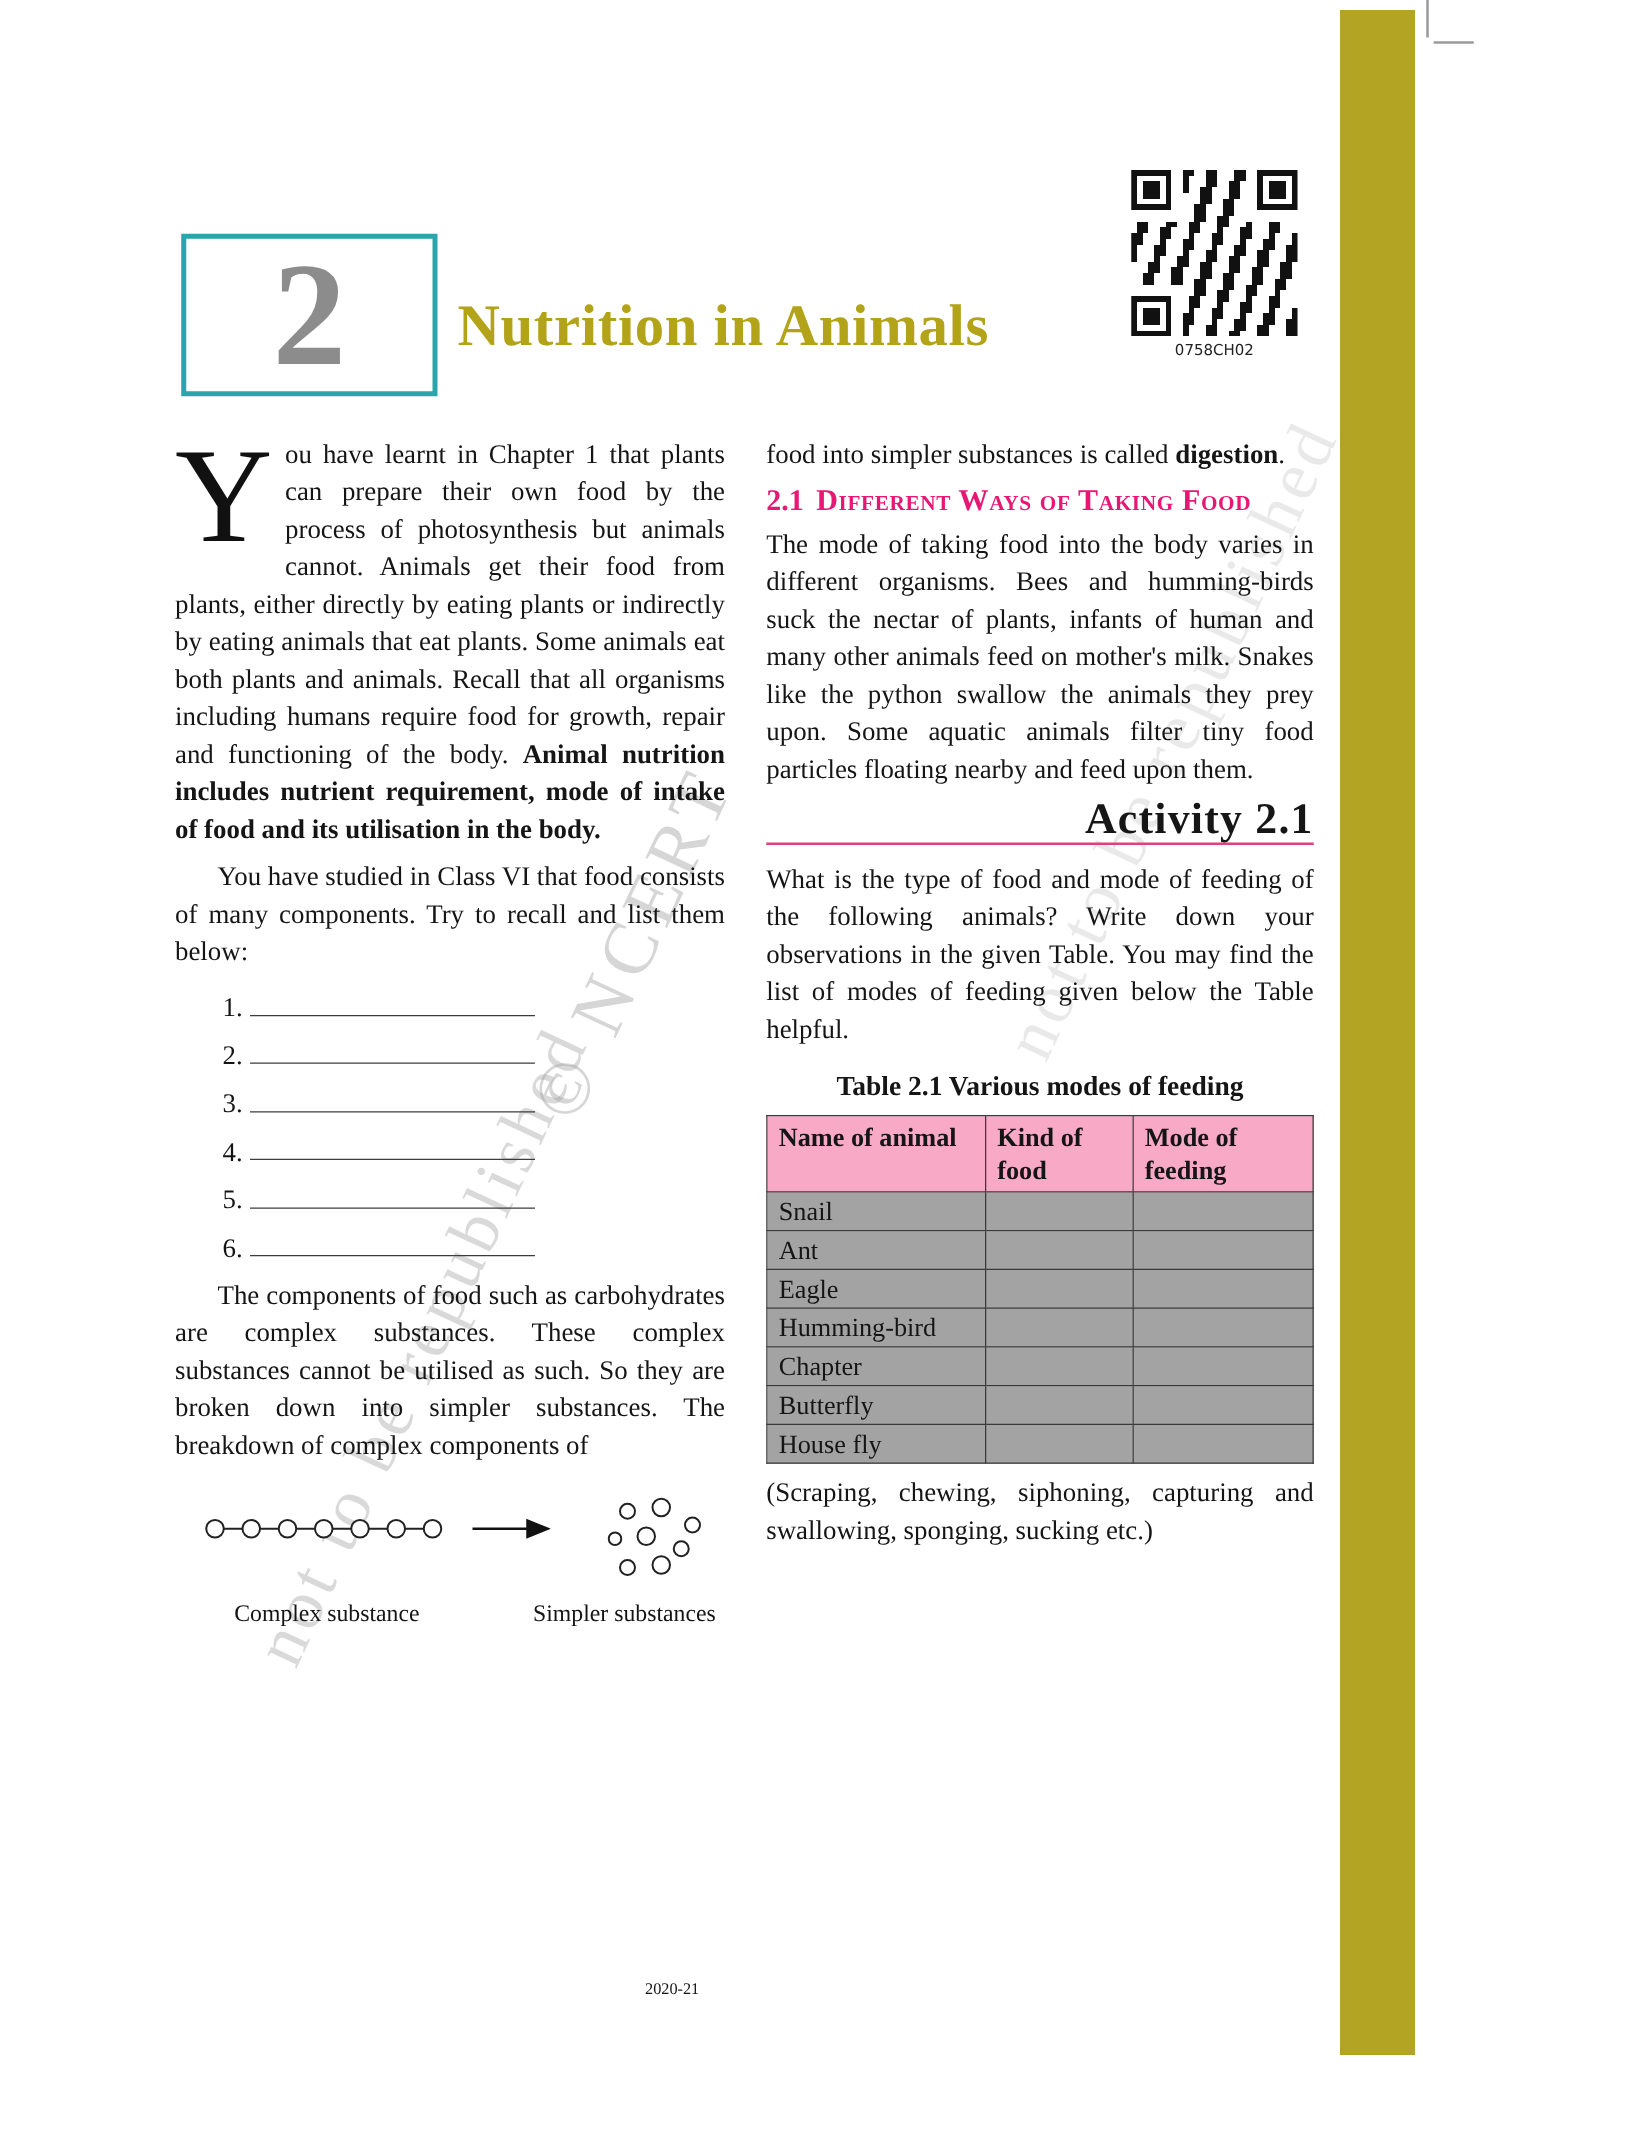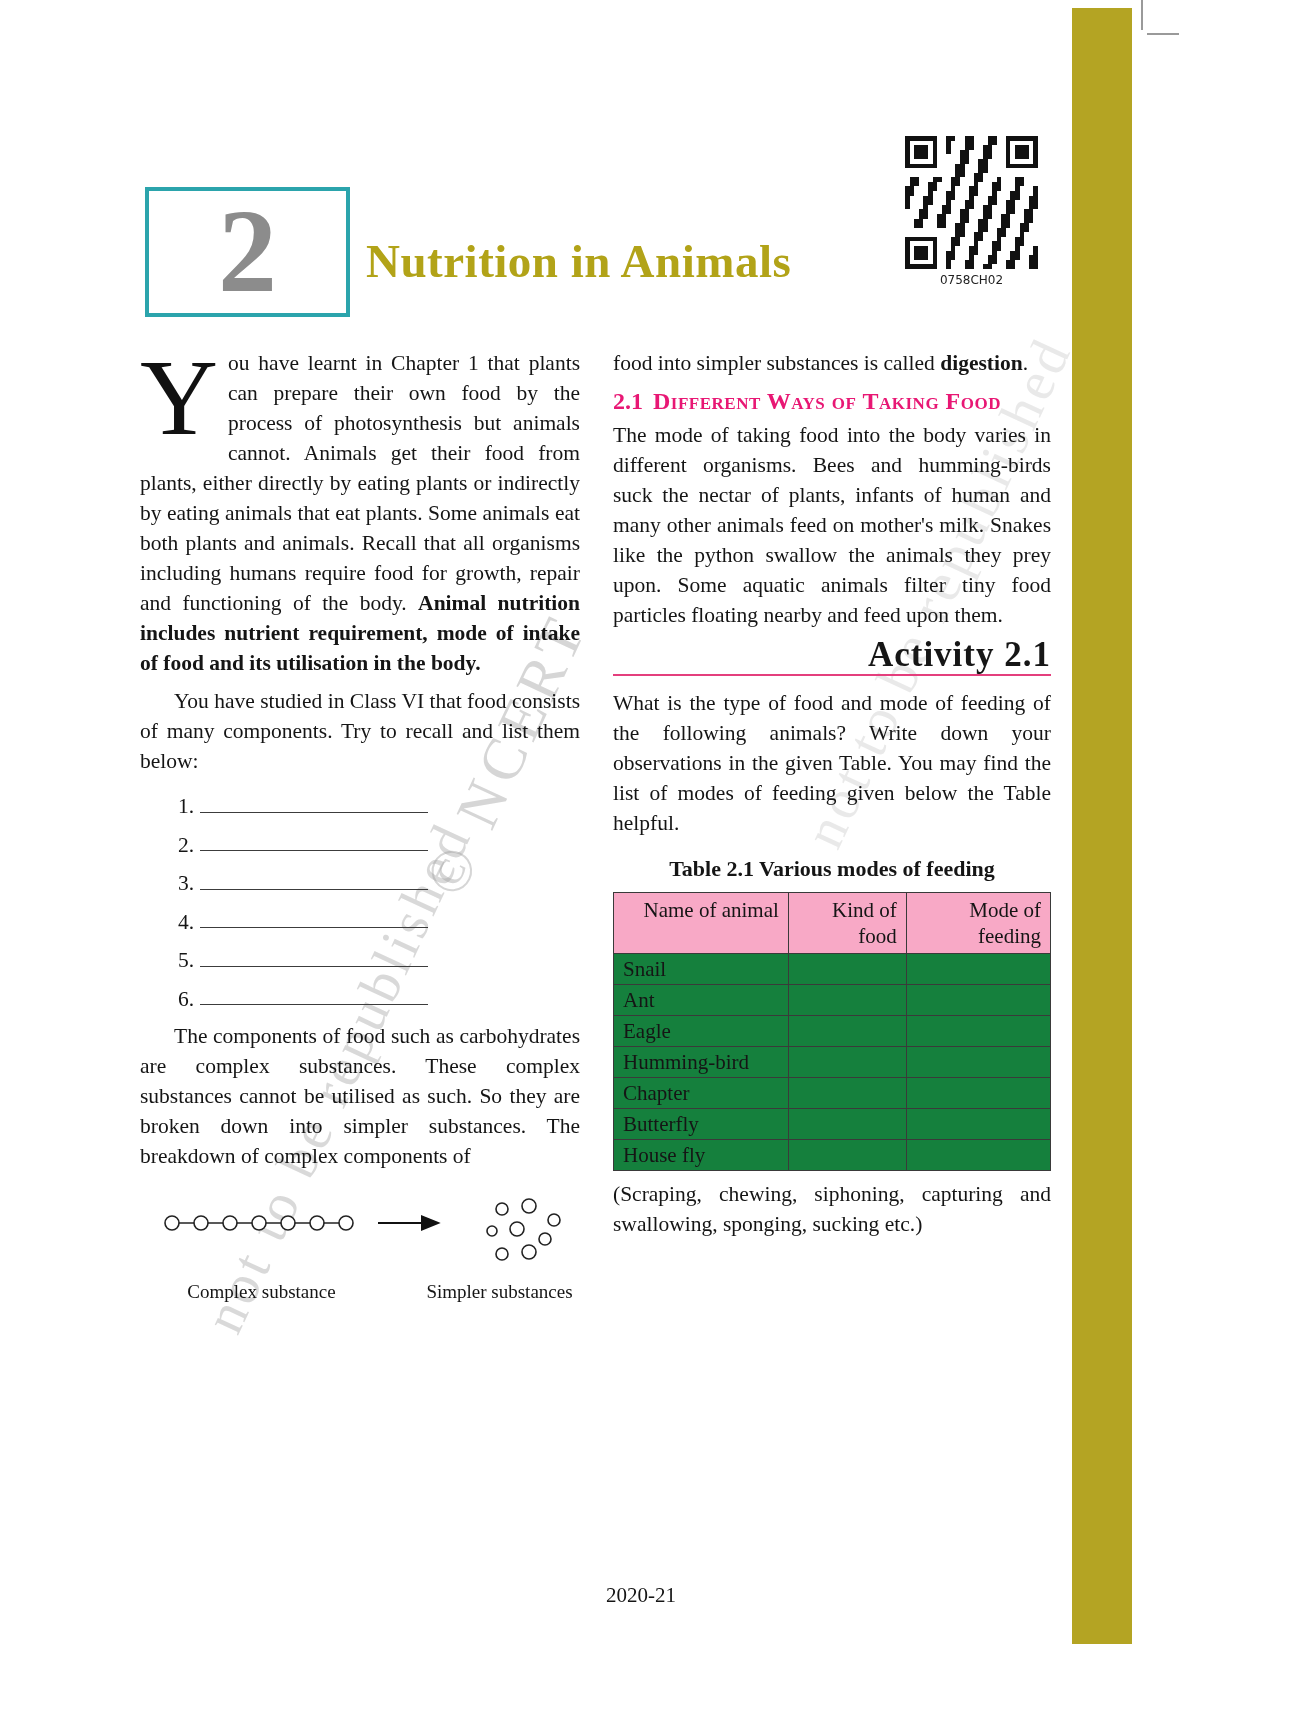--- a/index.html
+++ b/index.html
@@ -68,33 +68,33 @@
     margin:10px 0 0 0;font-size:35px;font-weight:bold;color:#161616;text-align:right;
     letter-spacing:1px;padding-bottom:4px;border-bottom:2.5px solid #e43f7d;
   }
   .para.after-activity{margin-top:12px;}
 
   .table-caption{margin-top:16px;font-size:22px;font-weight:bold;text-align:center;}
 
   table.modes{width:100%;border-collapse:collapse;margin-top:8px;}
   table.modes th, table.modes td{border:1.4px solid #3a3a3a;}
   table.modes th{
-    background:#f8a9c6;font-size:21px;font-weight:normal;text-align:right;
+    background:#f8a9c6;font-size:21px;font-weight:bold;text-align:left;
     padding:4px 9px;line-height:26px;vertical-align:top;
   }
   table.modes td{
-    background:#15803d;font-size:21px;padding:3px 9px;line-height:24px;height:24px;text-align:left;
+    background:#a3a3a3;font-size:21px;padding:3px 9px;line-height:24px;height:24px;text-align:left;
   }
   th.c1, td.c1{width:40%;}
   th.c2, td.c2{width:27%;}
   th.c3, td.c3{width:33%;}
 
   .note{margin-top:8px;}
 
-  .footer{position:absolute;left:516px;top:1583px;width:160px;text-align:right;font-size:21px;}
+  .footer{position:absolute;left:516px;top:1583px;width:160px;text-align:left;font-size:13px;}
 </style>
 </head>
 <body>
 
 <div class="page">
 
   <div class="side-bar"></div>
   <div class="crop-v"></div>
   <div class="crop-h"></div>
 

